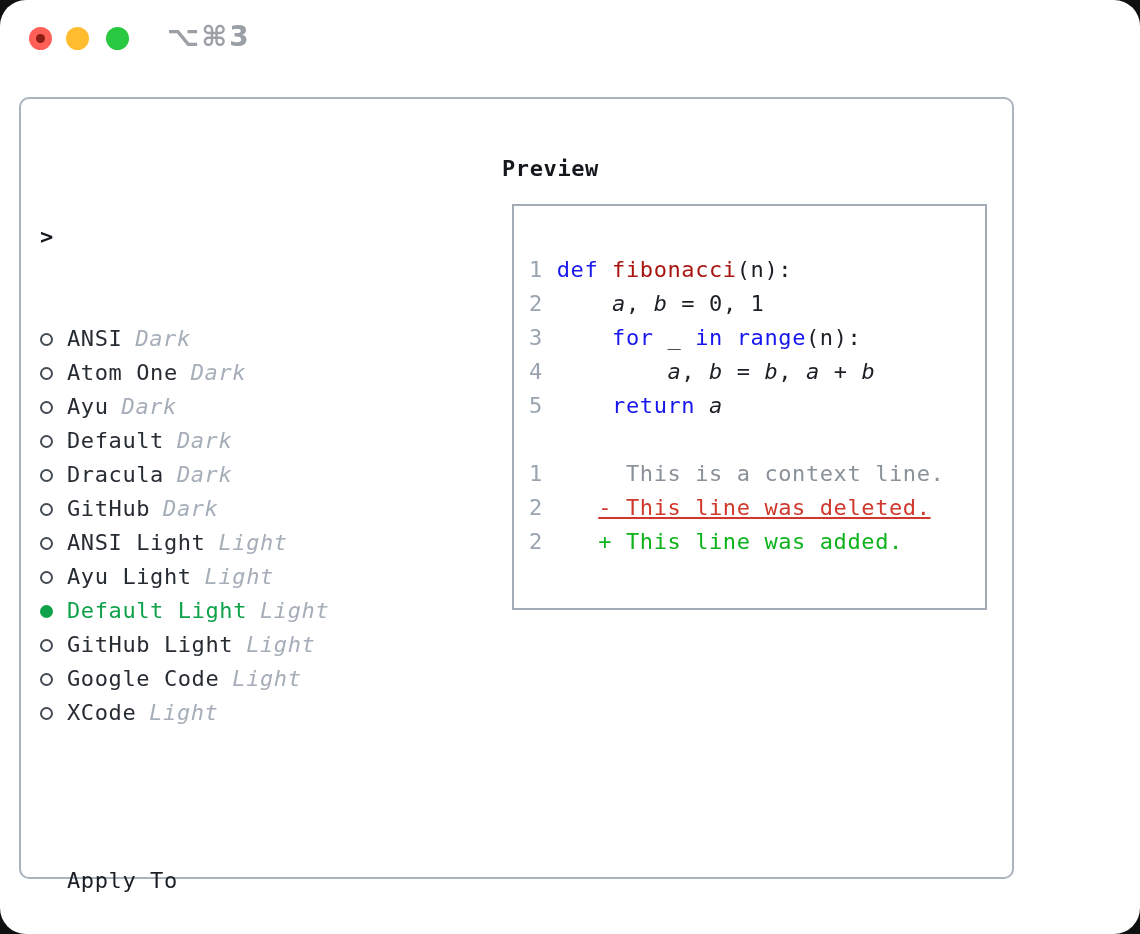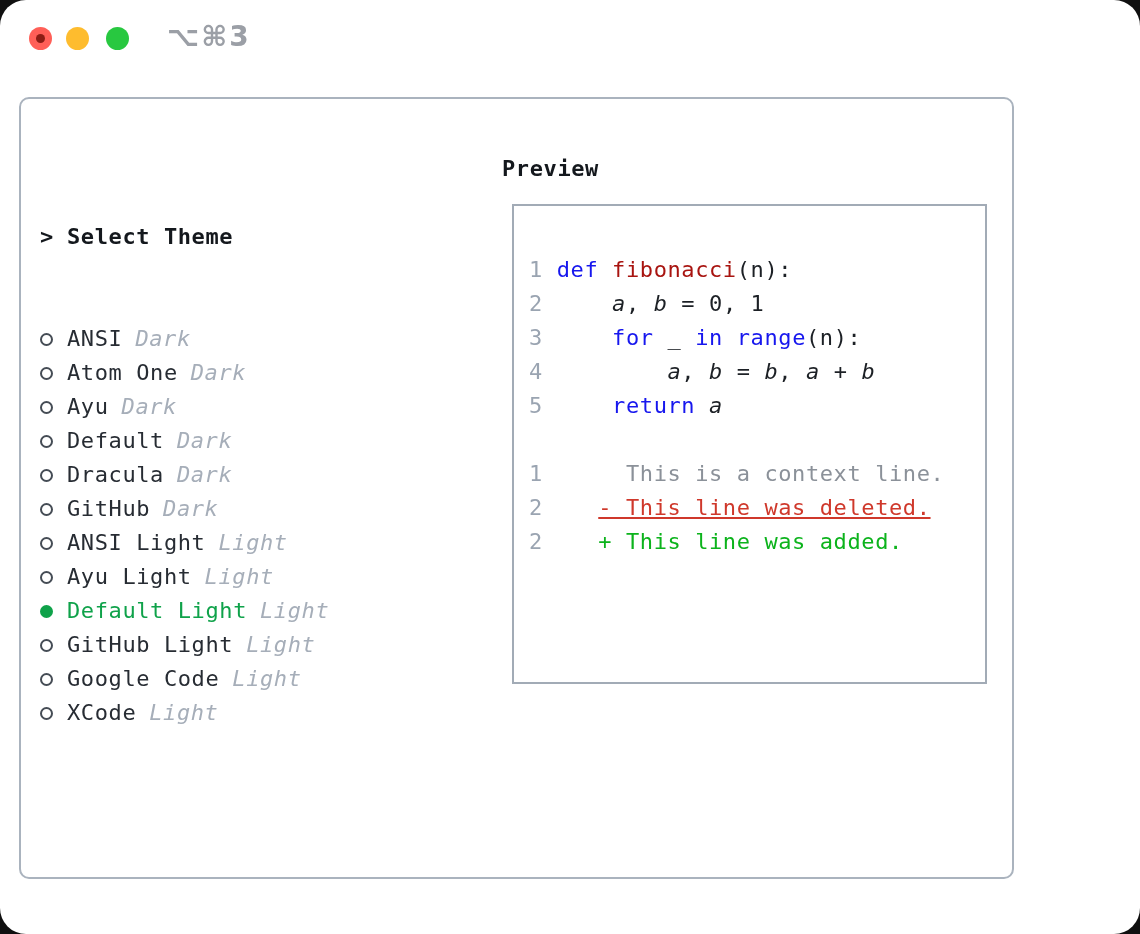--- a/index.html
+++ b/index.html
@@ -35,21 +35,21 @@
   .list-title{font-weight:bold;color:#14181d;}
   .bullet{display:inline-block;width:13px;height:13px;border:2px solid #454c55;
         border-radius:50%;margin-right:14px;flex:none;}
   .bullet.filled{background:var(--accent-green);border-color:var(--accent-green);}
   .item-name{color:var(--text-dark);}
   .item-variant{color:var(--muted-gray);margin-left:13px;font-style:italic;}
   .selected .item-name{color:var(--accent-green);}
   .section-title{margin-left:27px;margin-top:32px;color:#1a1f25;height:34px;}
   
   .preview-title{position:absolute;left:481px;top:53px;font-weight:bold;color:#14181d;}
-  .preview-box{position:absolute;left:491px;top:105px;width:475px;height:480px;
+  .preview-box{position:absolute;left:491px;top:105px;width:475px;height:406px;
         border:2px solid var(--box-border);background:#fff;padding:47px 0 0 15px;overflow:hidden;}
   .code-line{min-height:34px;}
   .seg-num{color:var(--line-number-gray);}
   .seg-kw{color:var(--keyword-blue);}
   .seg-fn{color:var(--function-red);}
   .seg-var{color:#1c2025;font-style:italic;}
   .seg-plain{color:#1c2025;}
   .seg-ctx{color:var(--context-gray);text-align:center;}
   .seg-del{color:var(--deleted-red);text-decoration:underline;}
   .seg-add{color:var(--added-green);}
@@ -62,24 +62,24 @@
   <div class="traffic red"></div>
   <div class="traffic yellow"></div>
   <div class="traffic green"></div>
   <div class="shortcut">⌥⌘3</div>
 
   <div class="window">
 
     <div class="panel-left mono">
       <div class="row">
         <span class="focus-char">&gt;</span>
-        <span class="list-title">Select Theme</span>
       </div>
       <div id="theme-list"><div class="row"><span class="bullet"></span><span class="item-name">ANSI</span><span class="item-variant">Dark</span></div><div class="row"><span class="bullet"></span><span class="item-name">Atom One</span><span class="item-variant">Dark</span></div><div class="row"><span class="bullet"></span><span class="item-name">Ayu</span><span class="item-variant">Dark</span></div><div class="row"><span class="bullet"></span><span class="item-name">Default</span><span class="item-variant">Dark</span></div><div class="row"><span class="bullet"></span><span class="item-name">Dracula</span><span class="item-variant">Dark</span></div><div class="row"><span class="bullet"></span><span class="item-name">GitHub</span><span class="item-variant">Dark</span></div><div class="row"><span class="bullet"></span><span class="item-name">ANSI Light</span><span class="item-variant">Light</span></div><div class="row"><span class="bullet"></span><span class="item-name">Ayu Light</span><span class="item-variant">Light</span></div><div class="row selected"><span class="bullet filled"></span><span class="item-name">Default Light</span><span class="item-variant">Light</span></div><div class="row"><span class="bullet"></span><span class="item-name">GitHub Light</span><span class="item-variant">Light</span></div><div class="row"><span class="bullet"></span><span class="item-name">Google Code</span><span class="item-variant">Light</span></div><div class="row"><span class="bullet"></span><span class="item-name">XCode</span><span class="item-variant">Light</span></div></div>
 
+      <div class="section-title">Apply To</div>
       
 
       
     </div>
 
     <div class="preview-title mono">Preview</div>
     <div class="preview-box mono" id="preview-code"><div class="code-line"><span class="seg-num">1 </span><span class="seg-kw">def</span><span class="seg-plain"> </span><span class="seg-fn">fibonacci</span><span class="seg-plain">(n):</span></div><div class="code-line"><span class="seg-num">2 </span><span class="seg-plain">    </span><span class="seg-var">a</span><span class="seg-plain">, </span><span class="seg-var">b</span><span class="seg-plain"> = 0, 1</span></div><div class="code-line"><span class="seg-num">3 </span><span class="seg-plain">    </span><span class="seg-kw">for</span><span class="seg-plain"> _ </span><span class="seg-kw">in</span><span class="seg-plain"> </span><span class="seg-kw">range</span><span class="seg-plain">(n):</span></div><div class="code-line"><span class="seg-num">4 </span><span class="seg-plain">        </span><span class="seg-var">a</span><span class="seg-plain">, </span><span class="seg-var">b</span><span class="seg-plain"> = </span><span class="seg-var">b</span><span class="seg-plain">, </span><span class="seg-var">a</span><span class="seg-plain"> + </span><span class="seg-var">b</span></div><div class="code-line"><span class="seg-num">5 </span><span class="seg-plain">    </span><span class="seg-kw">return</span><span class="seg-plain"> </span><span class="seg-var">a</span></div><div class="code-line"></div><div class="code-line"><span class="seg-num">1</span><span class="seg-plain">      </span><span class="seg-ctx">This is a context line.</span></div><div class="code-line"><span class="seg-num">2</span><span class="seg-plain">    </span><span class="seg-del">- This line was deleted.</span></div><div class="code-line"><span class="seg-num">2</span><span class="seg-plain">    </span><span class="seg-add">+ This line was added.</span></div></div>
 
   </div>
 </div>

